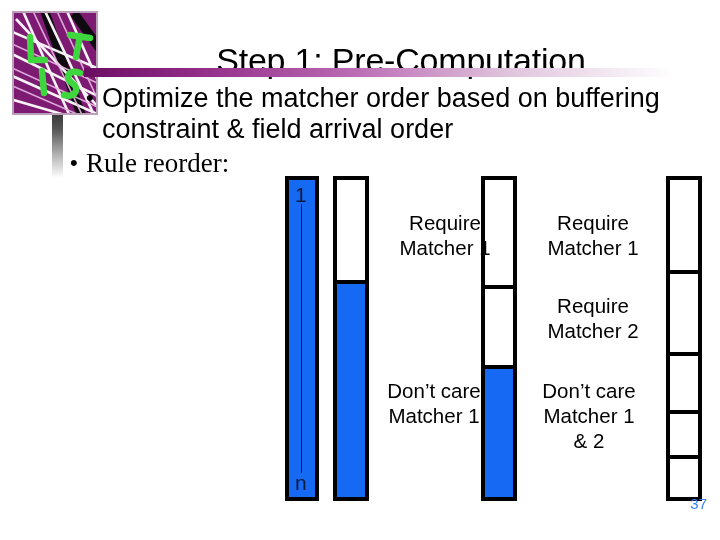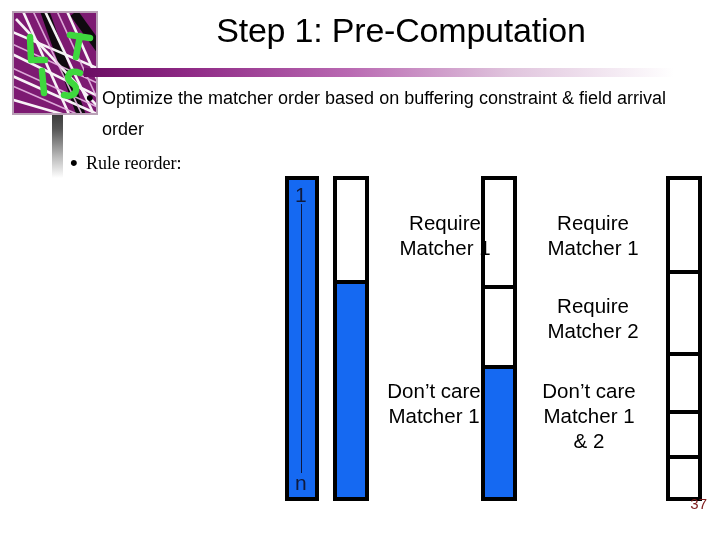--- a/index.html
+++ b/index.html
@@ -35,21 +35,21 @@
     border: 2px solid #b9a0b6;
     box-sizing: border-box;
     overflow: hidden;
   }
   #logo-block svg { display: block; }
 
   
   #slide-title {
     position: absolute;
     left: 96px;
-    top: 10px;
+    top: 40px;
     width: 610px;
     text-align: center;
     font-size: 34px;
     line-height: 40px;
     letter-spacing: -0.2px;
     white-space: nowrap;
     color: #000;
   }
   #title-rule {
     position: absolute;
@@ -67,21 +67,21 @@
     align-items: flex-start;
   }
   .bullet-dot {
     width: 16px;
     flex: 0 0 16px;
     font-size: 22px;
     line-height: 30px;
     text-align: left;
   }
   .bullet-text {
-    font-size: 18px;
+    font-size: 27px;
     line-height: 31px;
   }
   #bullet-1 { left: 86px; top: 83px; width: 620px; }
   #bullet-2 { left: 70px; top: 148px; width: 300px; }
   #bullet-2 .bullet-text { white-space: nowrap; font-family: Liberation Serif, serif; }
 
   
   #diagram { position: absolute; left: 0; top: 0; width: 720px; height: 540px; }
 
   .bar {
@@ -125,21 +125,21 @@
     white-space: pre-line;
   }
   .note.left { text-align: center; }
   .note.center { text-align: center; }
 
   #page-number {
     position: absolute;
     right: 13px;
     bottom: 28px;
     font-size: 15px;
-    color: #7f1d1d;
+    color: #3b82f6;
   }
 </style>
 </head>
 <body>
 
 <div id="logo-stem"></div>
 <div id="logo-block">
   <svg width="86" height="104" viewBox="0 0 86 104">
     <rect x="0" y="0" width="86" height="104" fill="#7d1a72"></rect>
     <g stroke="#0a0a0a" stroke-width="9" fill="none" opacity="0.95">

